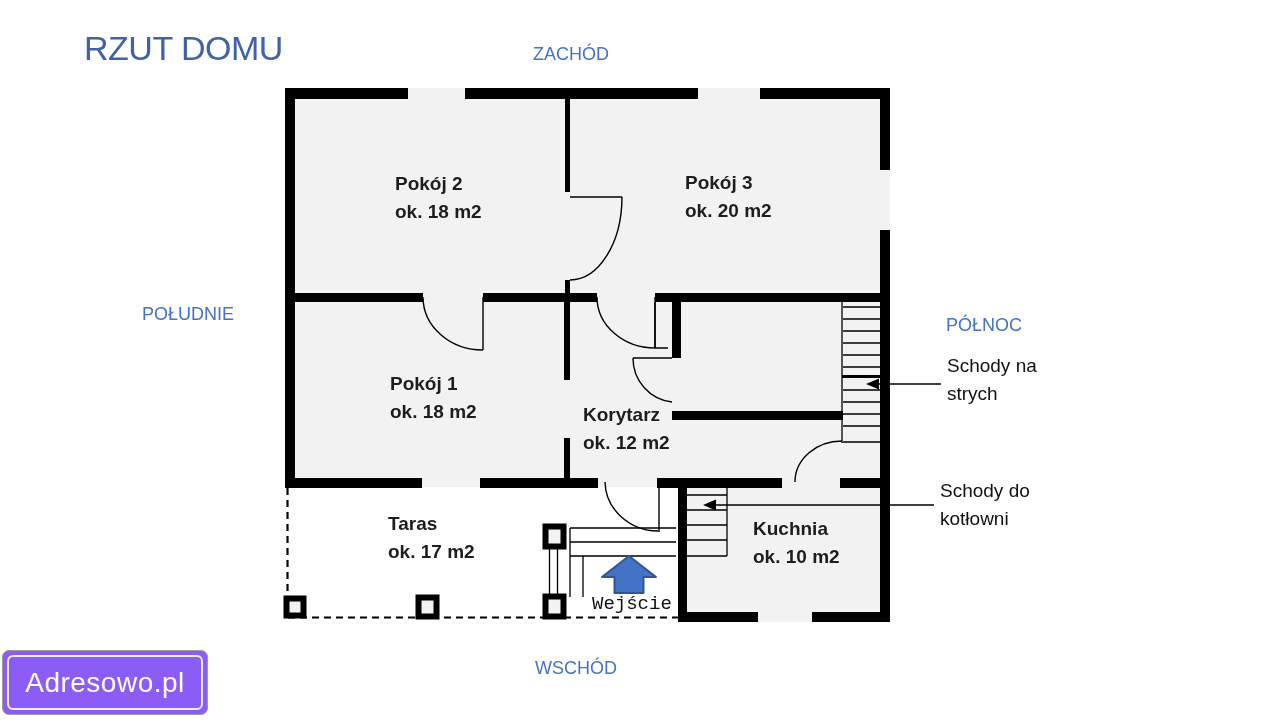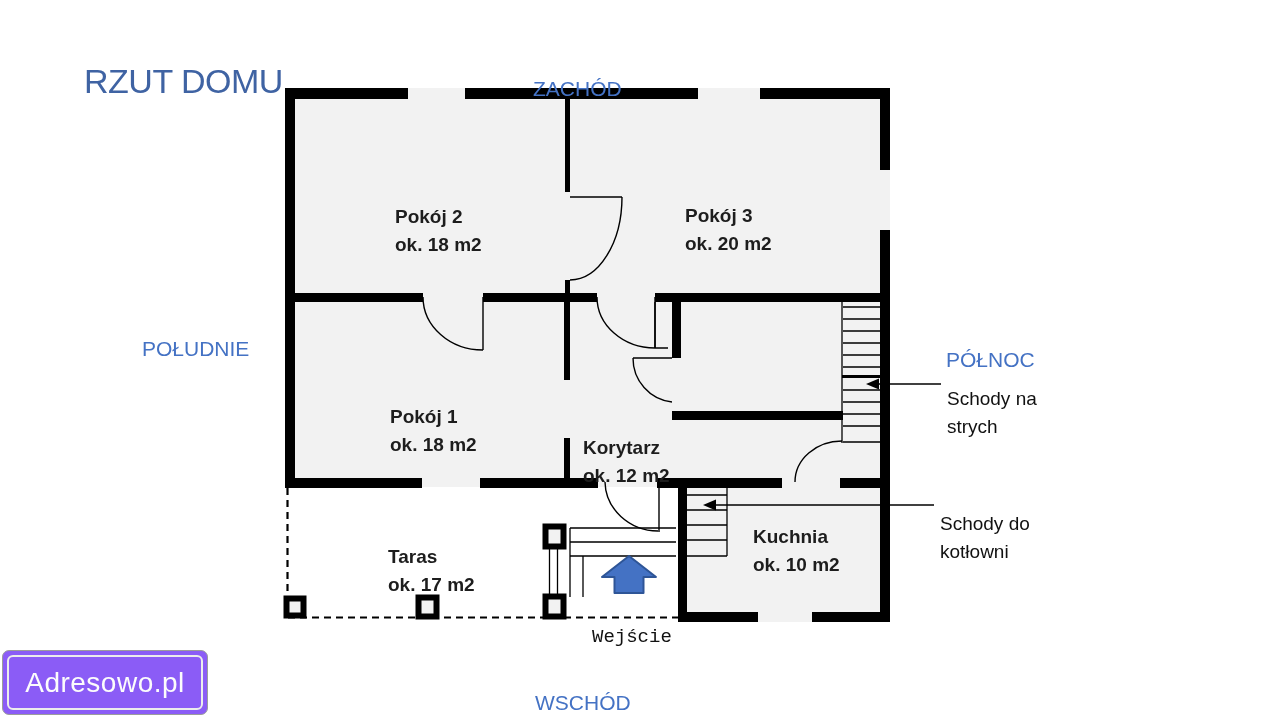--- a/index.html
+++ b/index.html
@@ -1,26 +1,26 @@
 <!DOCTYPE html>
 <html><head>
 <meta charset="utf-8">
 <style>
   html,body{margin:0;padding:0;background:#fff;}
   #stage{
     position:relative;width:1280px;height:720px;background:#ffffff;
     font-family:"Liberation Sans","DejaVu Sans",sans-serif;overflow:hidden;
   }
   #plan-svg{position:absolute;left:0;top:0;}
-  .abs{position:absolute;white-space:nowrap;margin-top:33px;}
+  .abs{position:absolute;white-space:nowrap;}
   .title{
     font-size:34px;color:#3F63A3;letter-spacing:-0.5px;line-height:1;font-weight:500;
   }
   .direction{
-    font-size:21px;color:#4472C4;line-height:1;font-weight:400;
+    font-size:18px;color:#4472C4;line-height:1;font-weight:400;
   }
   .room-label{
     font-size:19px;color:#1d1d1d;line-height:28px;font-weight:700;
   }
   .annot{
     font-size:19px;color:#111;line-height:28px;font-weight:400;
   }
   .single{line-height:20px;font-family:Liberation Mono, monospace;}
   #watermark{
     position:absolute;left:2px;top:650px;width:204px;height:63px;
@@ -171,21 +171,21 @@
     <div>Pokój 1</div>
     <div>ok. 18 m2</div>
   </div>
 
 
   <div class="abs room-label" style="left:583px;top:401px">
     <div>Korytarz</div>
     <div>ok. 12 m2</div>
   </div>
 
-  <div class="abs room-label" style="left:753px;top:490px">
+  <div class="abs room-label" style="left:753px;top:515px">
     <div>Kuchnia</div>
     <div>ok. 10 m2</div>
   </div>
 
   <div class="abs room-label" style="left:388px;top:510px">
     <div>Taras</div>
     <div>ok. 17 m2</div>
   </div>
 
   <div class="abs annot" style="left:947px;top:352px">

